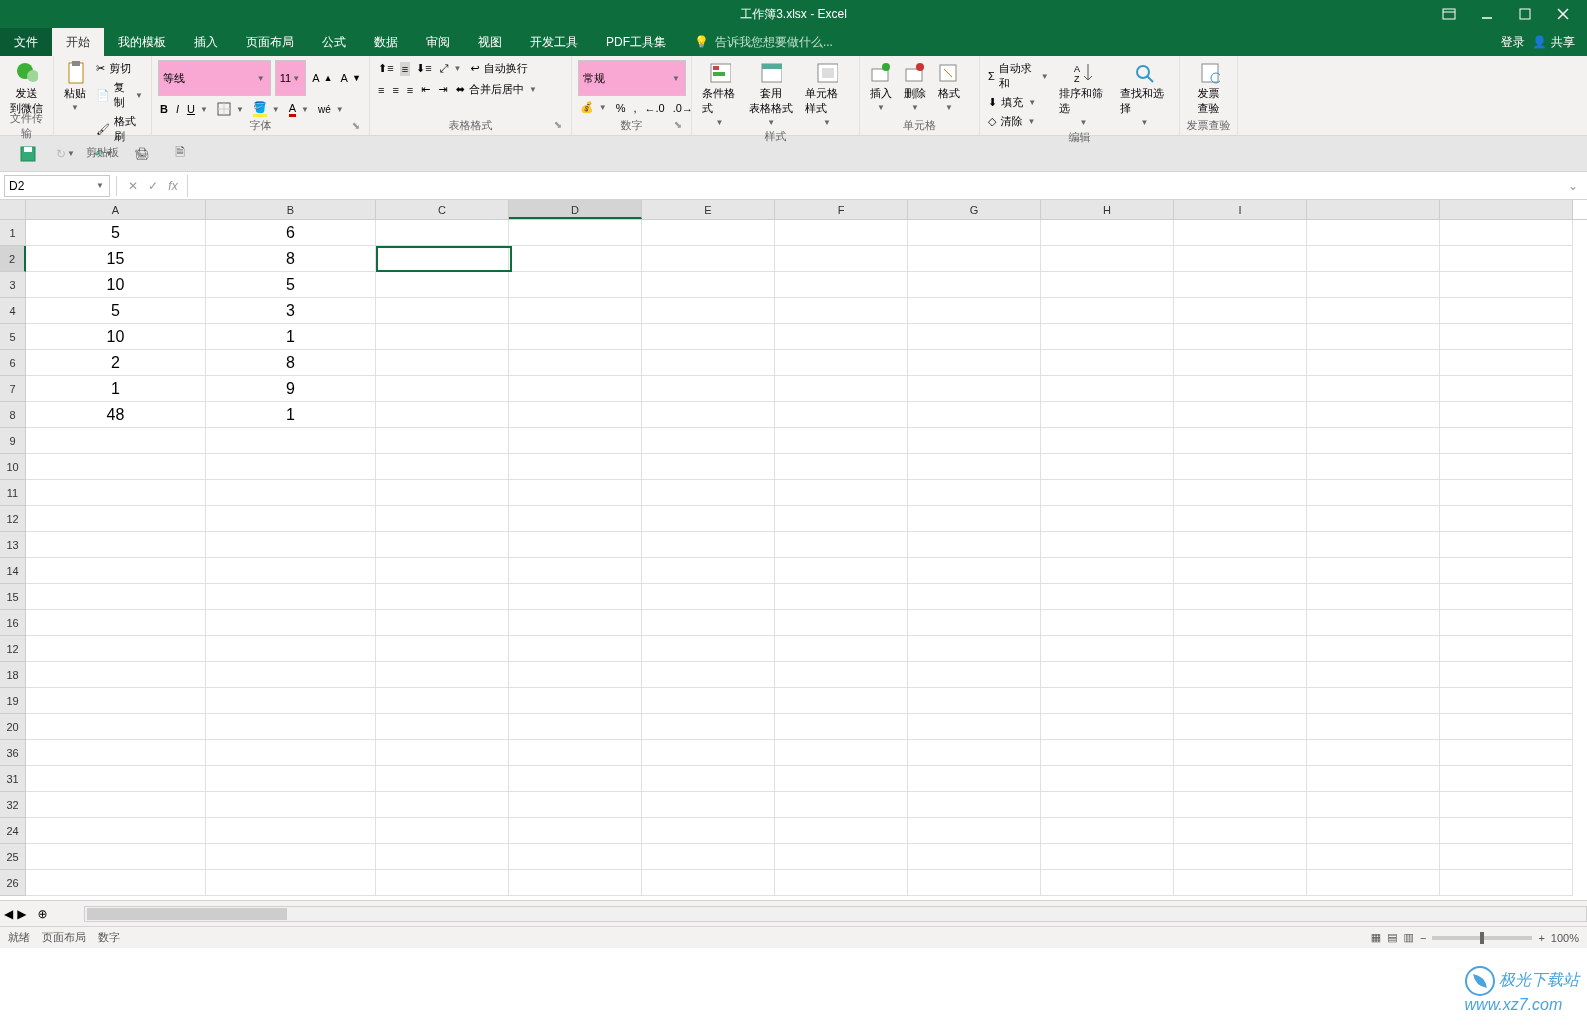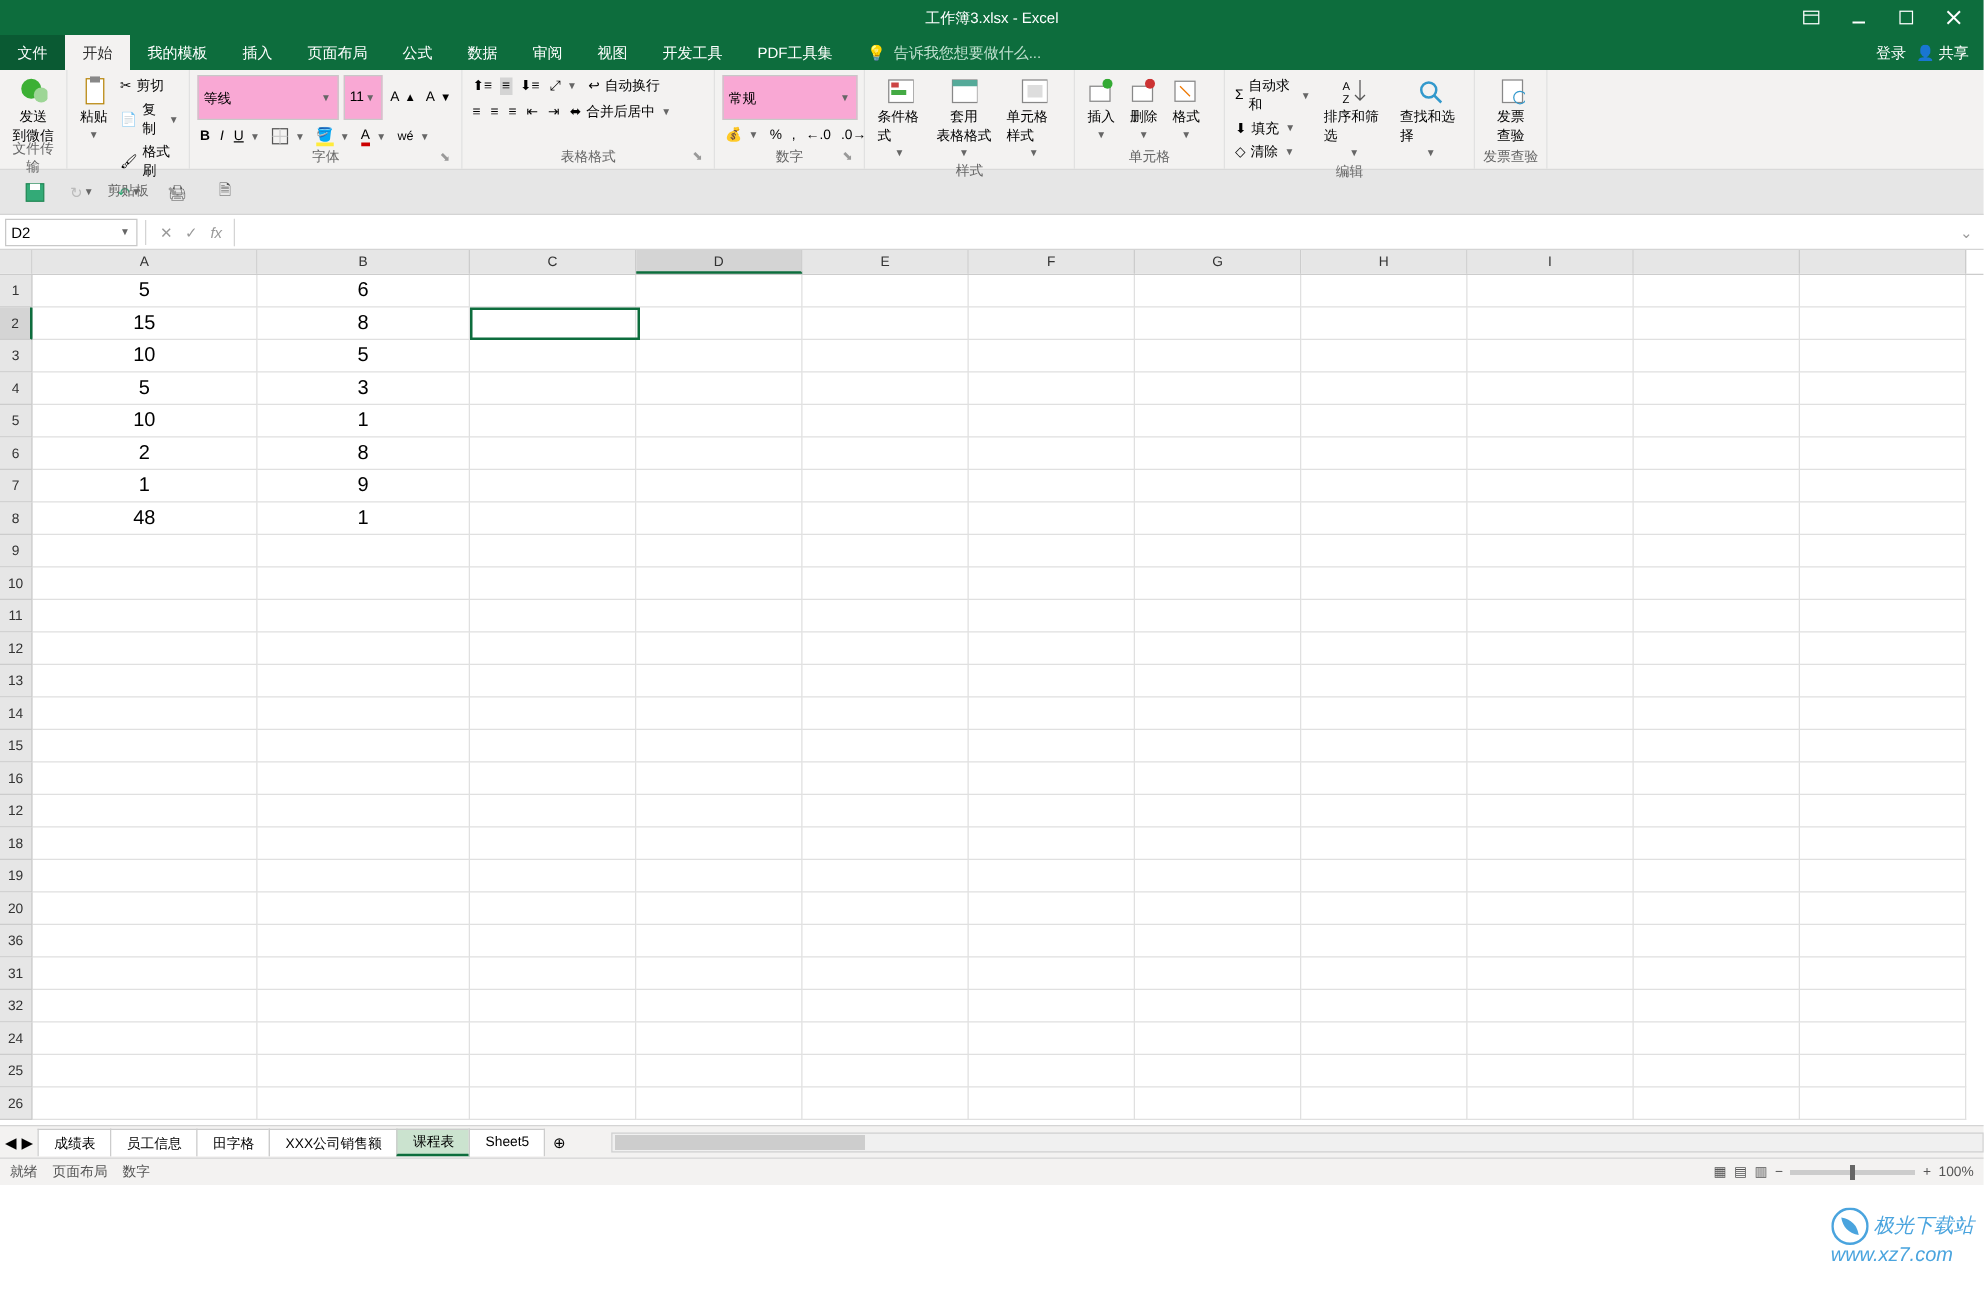--- a/index.html
+++ b/index.html
@@ -814,28 +814,20 @@
         </div>
       </div>
   </div>
 </div>
 
 <div class="sheet-tabs">
   <div class="nav-arrows">
     <span>◀</span>
     <span>▶</span>
   </div>
-  <div id="sheets-container" style="display:flex">
-      <div class="sheet-tab">成绩表</div>
-      <div class="sheet-tab">员工信息</div>
-      <div class="sheet-tab">田字格</div>
-      <div class="sheet-tab">XXX公司销售额</div>
-      <div class="sheet-tab active">课程表</div>
-      <div class="sheet-tab">Sheet5</div>
-    </div>
   <span style="width:24px;text-align:center">⊕</span>
   <div class="scrollbar-h">
       <div class="thumb"></div>
     </div>
 </div>
 
 <div class="status-bar">
   <span>就绪</span>
   <span style="margin-left:12px">页面布局</span>
   <span style="margin-left:12px">数字</span>

